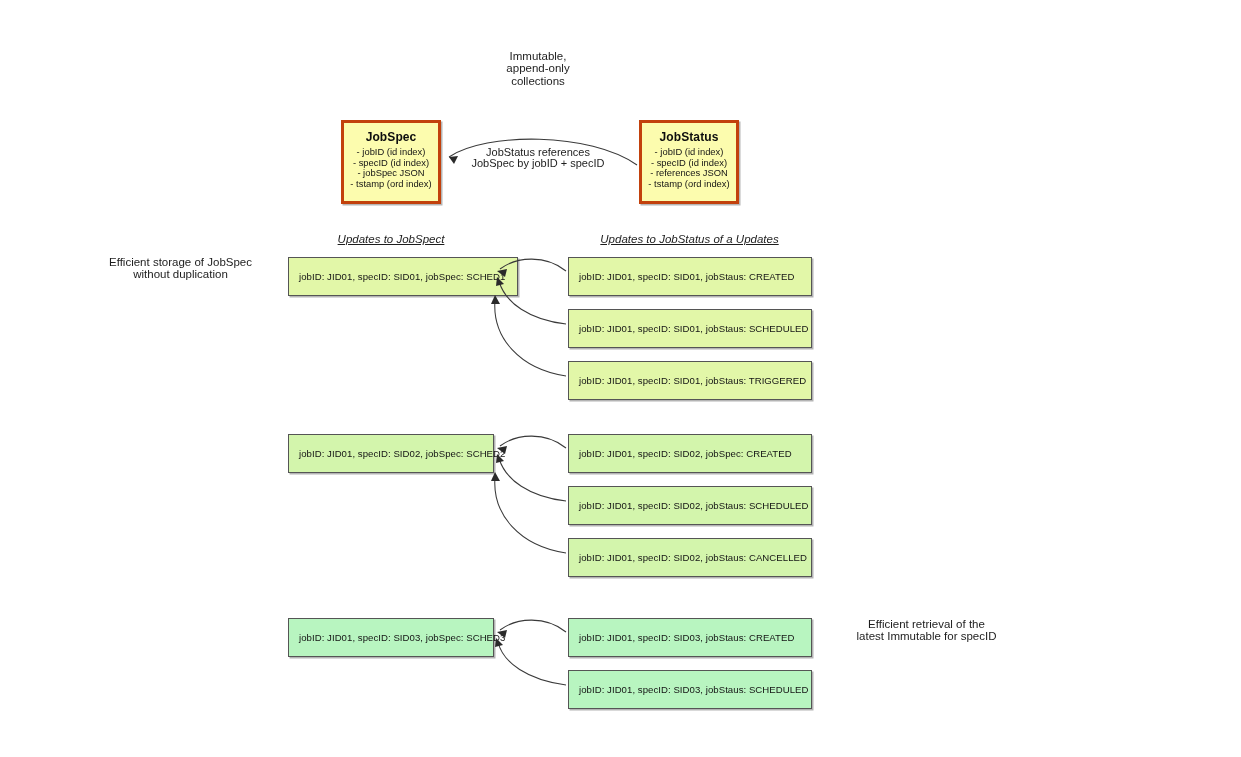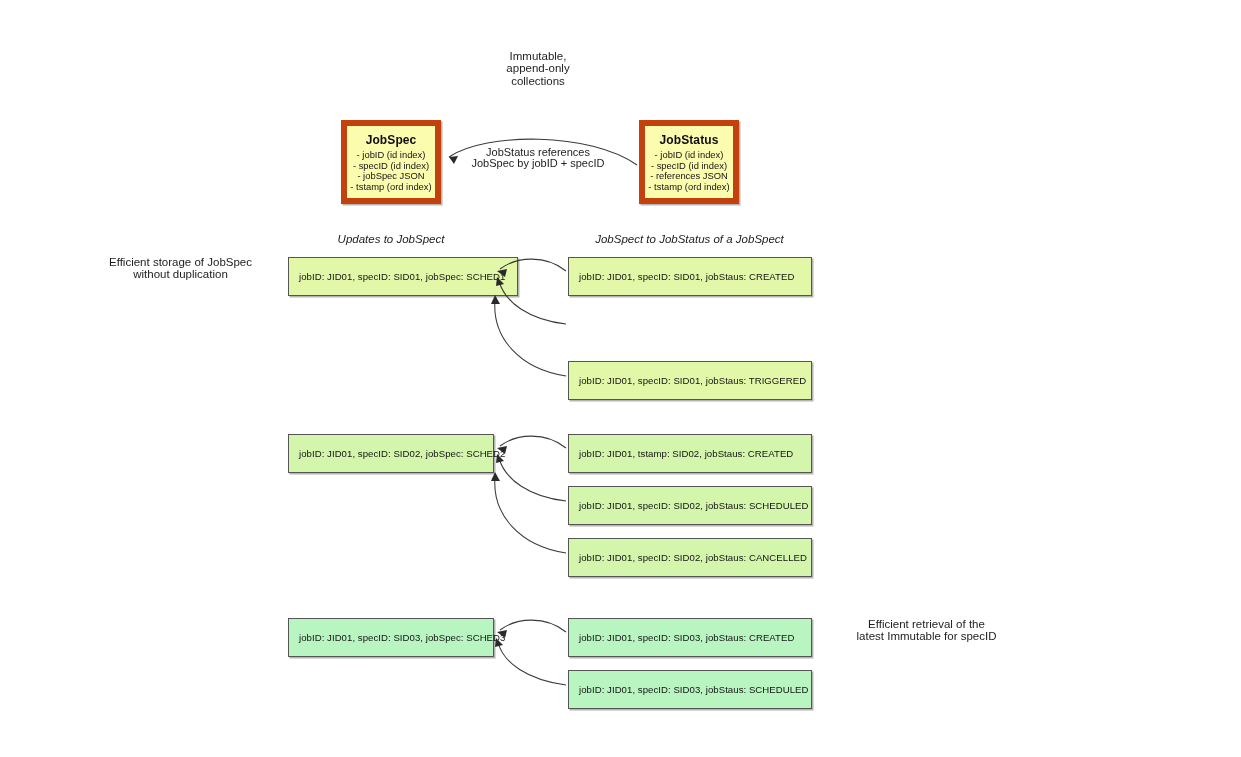--- a/index.html
+++ b/index.html
@@ -36,32 +36,33 @@
     line-height: 12.3px;
     color: #1d1d1d;
     white-space: pre-line;
   }
   .caption {
     text-align: center;
     font-size: 11.5px;
     font-style: italic;
     color: #1d1d1d;
     white-space: nowrap;
+    text-decoration: underline;
   }
   .edge-label {
     text-align: center;
     font-size: 11px;
     line-height: 11px;
     color: #1d1d1d;
     white-space: pre-line;
   }
 
   
   .entity {
-    border: 6px solid #c2410c;
+    border: 3px solid #c2410c;
     background: #fcfcae;
     box-shadow: 1.5px 1.5px 0 rgba(120,120,120,0.55);
     padding-top: 7px;
     text-align: center;
   }
   .entity-title {
     font-size: 12px;
     font-weight: bold;
     letter-spacing: 0.1px;
     color: #0d0d0d;
@@ -123,44 +124,47 @@
     <div class="entity-field">- jobID (id index)</div>
     <div class="entity-field">- specID (id index)</div>
     <div class="entity-field">- references JSON</div>
     <div class="entity-field">- tstamp (ord index)</div>
   </div>
 
   <div class="abs edge-label" style="left:458px; top:119px; width:160px;">JobStatus references
 JobSpec by jobID + specID</div>
 
   <div class="abs caption" style="left:291px; top:205px; width:200px;">Updates to JobSpect</div>
-  <div class="abs caption" style="left:569px; top:205px; width:241px;">JobSpect to JobStatus of a JobSpect</div>
+  <div class="abs caption" style="left:569px; top:205px; width:241px;">Updates to JobStatus of a Updates</div>
 
   <div class="abs note" style="left:100px; top:228px; width:161px;">Efficient storage of JobSpec
 without duplication</div>
   <div class="abs note" style="left:846px; top:590px; width:161px;">Efficient retrieval of the
 latest Immutable for specID</div>
 
   <div class="abs record" style="left:288px; top:229px; width:230px; height:39px; background:#e2f7a8;">
     <span class="record-text">jobID: JID01, specID: SID01, jobSpec: SCHED1</span>
   </div>
 
   <div class="abs record" style="left:568px; top:229px; width:244px; height:39px; background:#e2f7a8;">
     <span class="record-text">jobID: JID01, specID: SID01, jobStaus: CREATED</span>
   </div>
+  <div class="abs record" style="left:568px; top:281px; width:244px; height:39px; background:#e2f7a8;">
+    <span class="record-text">jobID: JID01, specID: SID01, jobStaus: SCHEDULED</span>
+  </div>
   <div class="abs record" style="left:568px; top:333px; width:244px; height:39px; background:#e2f7a8;">
     <span class="record-text">jobID: JID01, specID: SID01, jobStaus: TRIGGERED</span>
   </div>
 
   <div class="abs record" style="left:288px; top:406px; width:206px; height:39px; background:#d3f5ac;">
     <span class="record-text">jobID: JID01, specID: SID02, jobSpec: SCHED2</span>
   </div>
 
   <div class="abs record" style="left:568px; top:406px; width:244px; height:39px; background:#d3f5ac;">
-    <span class="record-text">jobID: JID01, tstamp: SID02, jobStaus: CREATED</span>
+    <span class="record-text">jobID: JID01, specID: SID02, jobSpec: CREATED</span>
   </div>
   <div class="abs record" style="left:568px; top:458px; width:244px; height:39px; background:#d3f5ac;">
     <span class="record-text">jobID: JID01, specID: SID02, jobStaus: SCHEDULED</span>
   </div>
   <div class="abs record" style="left:568px; top:510px; width:244px; height:39px; background:#d3f5ac;">
     <span class="record-text">jobID: JID01, specID: SID02, jobStaus: CANCELLED</span>
   </div>
 
   <div class="abs record" style="left:288px; top:590px; width:206px; height:39px; background:#b8f5c0;">
     <span class="record-text">jobID: JID01, specID: SID03, jobSpec: SCHED3</span>

